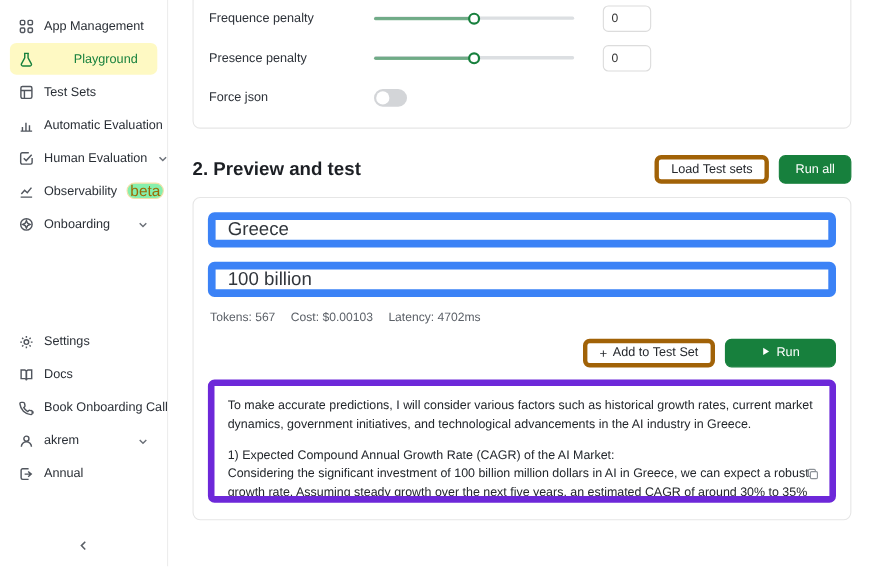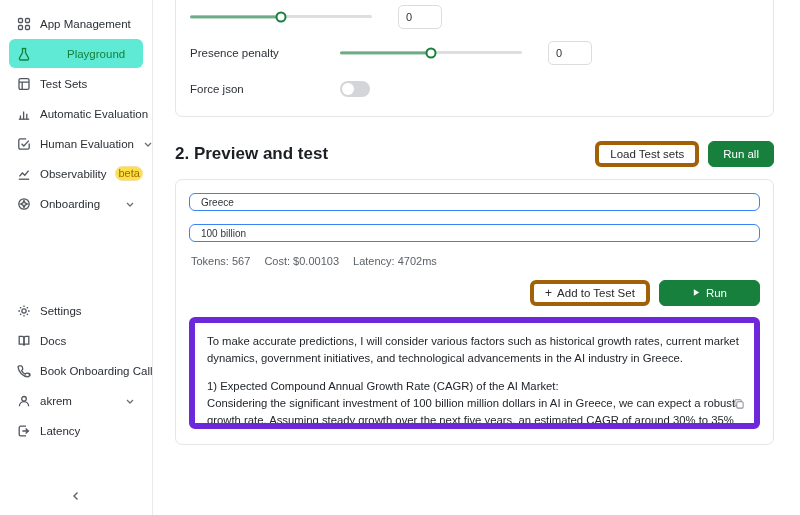--- a/index.html
+++ b/index.html
@@ -48,45 +48,45 @@
     height: 29px;
     margin: 1px 9px;
     padding: 0 8px;
     border-radius: 6px;
     font-size: 11.5px;
     color: #2a2f36;
     cursor: pointer;
     position: relative;
   }
   .nav-item.active {
-    background: #5eead4;
+    background: #fef9c3;
     color: #17803d;
     gap: 36px;
   }
   .nav-item .ico {
     width: 14px; height: 14px;
     display: inline-flex;
     align-items: center;
     justify-content: center;
     flex: 0 0 14px;
     color: #51565e;
   }
   .nav-item.active .ico { color: #17803d; }
   .nav-label { flex: 1 1 auto; white-space: nowrap; }
   .chev {
     width: 10px; height: 10px;
     color: #6b7078;
     flex: 0 0 10px;
   }
   .badge-beta {
-    background: #fde047;
+    background: #86efac;
     color: #9a6a05;
     border: 1px solid #f3e0a8;
     border-radius: 9px;
-    font-size: 11px;
+    font-size: 14px;
     padding: 1px 2px;
     line-height: 11px;
   }
   .nav-bottom { margin-top: 76px; }
   .collapse-row {
     position: absolute;
     bottom: 8px;
     left: 0; right: 0;
     display: flex;
     justify-content: center;
@@ -224,27 +224,27 @@
 
   
   .preview-card { padding: 13px 13px 15px 13px; }
   .sub-title {
     font-size: 11.5px;
     font-weight: bold;
     color: #20242a;
     margin: 2px 2px 12px 2px;
   }
   .input-box {
-    border: 1px solid #3b82f6;
+    border: 7px solid #3b82f6;
     border-radius: 6px;
-    height: 18px;
+    height: 32px;
     display: flex;
     align-items: center;
     padding: 0 11px;
-    font-size: 10px;
+    font-size: 17px;
     color: #31363c;
     margin-bottom: 13px;
     background: #fff;
   }
   .meta-line {
     font-size: 11px;
     color: #5c6168;
     margin: 2px 0 0 2px;
   }
   .meta-line span { margin-right: 11px; }
@@ -424,38 +424,39 @@
         </span>
       </div>
 
       <div class="nav-item">
         <span class="ico">
           <svg viewBox="0 0 14 14" width="14" height="14" fill="none" stroke="currentColor" stroke-width="1.3">
             <path d="M9 2.2H3.6a1.4 1.4 0 0 0-1.4 1.4v6.8a1.4 1.4 0 0 0 1.4 1.4H9"></path>
             <path d="M8.6 9.4L11.4 7 8.6 4.6M11.4 7H5.4"></path>
           </svg>
         </span>
-        <span class="nav-label">Latency</span>
+        <span class="nav-label">Annual</span>
       </div>
     </nav>
 
     <div class="collapse-row">
       <div class="collapse-btn">
         <svg viewBox="0 0 12 12" width="12" height="12" fill="none" stroke="currentColor" stroke-width="1.4">
             <path d="M7.5 2.5L4 6l3.5 3.5"></path>
           </svg>
       </div>
     </div>
   </aside>
 
   <main class="main">
 
     <section class="card params-card">
 
       <div class="param-row">
+        <div class="param-label">Frequence penalty</div>
         <div class="slider">
           <div class="slider-track"></div>
           <div class="slider-fill" style="width:50%"></div>
           <div class="slider-knob" style="left:50%"></div>
         </div>
         <div class="num-box">0</div>
       </div>
 
       <div class="param-row">
         <div class="param-label">Presence penalty</div>

